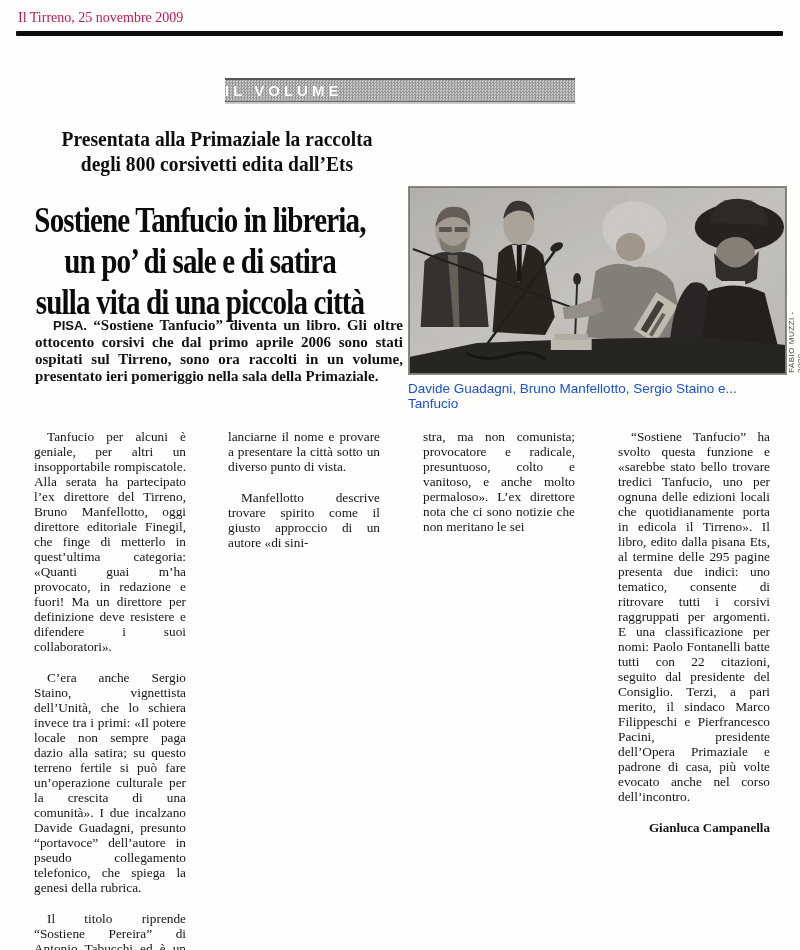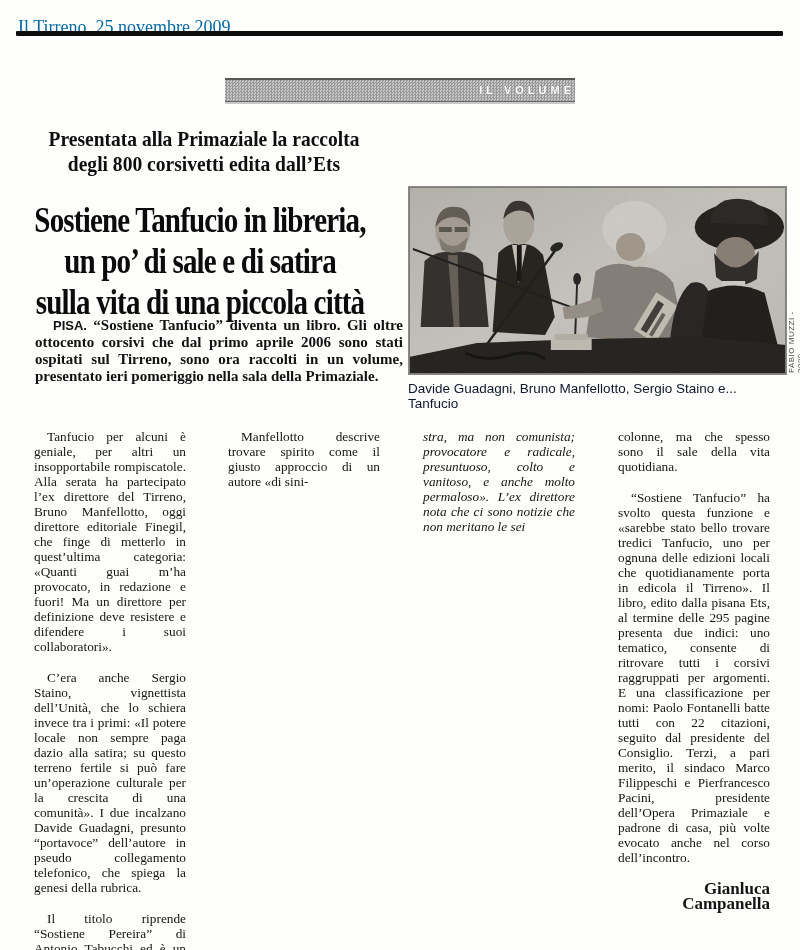--- a/index.html
+++ b/index.html
@@ -2,37 +2,37 @@
 <html lang="it"><head>
 <meta charset="utf-8">
 <style>
   html,body{margin:0;padding:0;background:#e9e9e6;}
   .page{
     position:relative;width:800px;height:950px;margin:0 auto;
     background:#fefefc;overflow:hidden;color:#111;
     font-family:"Liberation Serif",serif;
   }
   
-  .masthead{position:absolute;left:18px;top:17px;font-size:18px;color:#0369a1;}
+  .masthead{position:absolute;left:18px;top:10px;font-size:14px;color:#be185d;}
   .top-rule{position:absolute;left:16px;top:31px;width:767px;height:5px;background:#0d0d0d;border-radius:1px;}
   
   .banner{
     position:absolute;left:225px;top:78px;width:350px;height:21px;
     background:repeating-conic-gradient(#989898 0% 25%, #c7c7c7 0% 50%);
     background-size:3px 3px;
     border-top:2px solid #555;border-bottom:1px solid #666;
     box-shadow:0 2px 0 #c9c9c9;
   }
   .banner-label{
     color:#fff;font-family:"Liberation Sans",sans-serif;font-weight:bold;
-    font-size:11px;letter-spacing:4px;text-align:right;line-height:21px;
+    font-size:15px;letter-spacing:4px;text-align:left;line-height:21px;
     text-shadow:0 0 1px #777;
   }
   
-  .kicker{position:absolute;left:4px;top:127px;width:400px;}
+  .kicker{position:absolute;left:17px;top:127px;width:400px;}
   .kick-line{white-space:nowrap;text-align:center;font-weight:700;font-size:21px;
     line-height:25px;transform:scaleX(0.93);transform-origin:50% 50%;color:#0e0e0e;}
   
   .headline{position:absolute;left:0px;top:200px;width:400px;}
   .hl-line{white-space:nowrap;text-align:center;font-weight:700;font-size:35px;
     letter-spacing:-1px;line-height:41px;transform:scaleX(0.83);transform-origin:50% 50%;color:#0b0b0b;}
   
   .lead{position:absolute;left:35px;top:317px;width:368px;
     font-weight:700;font-size:15px;line-height:17px;text-align:justify;color:#121212;}
   .lead .dateline{font-family:"Liberation Sans",sans-serif;font-size:13px;font-weight:700;}
@@ -40,28 +40,28 @@
   
   .photo{position:absolute;left:408px;top:186px;width:377px;height:187px;
     border:1px solid #8a8a86;background:#d8d5d0;}
   .photo svg{display:block;width:100%;height:100%;}
   .photo-credit{
     position:absolute;left:787px;top:293px;height:80px;
     writing-mode:vertical-rl;transform:rotate(180deg);
     font-family:"Liberation Sans",sans-serif;font-size:8px;color:#4a4a4a;letter-spacing:.5px;
   }
   .caption{position:absolute;left:408px;top:381px;width:380px;
-    font-family:"Liberation Sans",sans-serif;font-size:13.5px;color:#0f172a;}
+    font-family:"Liberation Sans",sans-serif;font-size:13.5px;color:#1d4ed8;}
   
   .col{position:absolute;top:413px;width:184px;font-size:13.3px;line-height:15px;
     text-align:justify;color:#141414;hyphens:auto;-webkit-hyphens:auto;}
   .col p{margin:16px;}
   .col p.indent{text-indent:13px;}
-  .col1{left:18px;}  .col2{left:212px;}  .col3{left:407px;font-style:italic;}  .col4{left:602px;}
-  .byline{font-weight:700;text-align:right;font-size:17px;margin-top:1px;}
+  .col1{left:18px;}  .col2{left:212px;}  .col3{left:407px;}  .col4{left:602px;}
+  .byline{font-weight:700;text-align:right;font-size:13px;margin-top:1px;}
 </style>
 </head>
 <body>
 
 <div class="page">
 
   <div class="masthead">Il Tirreno, 25 novembre 2009</div>
   <div class="top-rule"></div>
 
   <div class="banner">
@@ -151,26 +151,26 @@
   <div class="photo-credit">FABIO MUZZI - 2009</div>
   <div class="caption">Davide Guadagni, Bruno Manfellotto, Sergio Staino e... Tanfucio</div>
 
   <div class="col col1">
     <p class="indent">Tanfucio per alcuni è geniale, per altri un insopportabile rompiscatole. Alla serata ha partecipato l’ex direttore del Tirreno, Bruno Manfellotto, oggi direttore editoriale Finegil, che finge di metterlo in quest’ultima categoria: «Quanti guai m’ha provocato, in redazione e fuori! Ma un direttore per definizione deve resistere e difendere i suoi collaboratori».</p>
     <p class="indent">C’era anche Sergio Staino, vignettista dell’Unità, che lo schiera invece tra i primi: «Il potere locale non sempre paga dazio alla satira; su questo terreno fertile si può fare un’operazione culturale per la crescita di una comunità». I due incalzano Davide Guadagni, presunto “portavoce” dell’autore in pseudo collegamento telefonico, che spiega la genesi della rubrica.</p>
     <p class="indent">Il titolo riprende “Sostiene Pereira” di Antonio Tabucchi ed è un omaggio a Neri Tanfucio, anagramma con cui si firmava Renato Fucini, radicale esponente del vernacolo pisano. L’intento è ri-</p>
   </div>
 
   <div class="col col2">
+    <p>lanciarne il nome e provare a presentare la città sotto un diverso punto di vista.</p>
     <p class="indent">Manfellotto descrive trovare spirito come il giusto approccio di un autore «di sini-</p>
   </div>
 
   <div class="col col3">
     <p>stra, ma non comunista; provocatore e radicale, presuntuoso, colto e vanitoso, e anche molto permaloso». L’ex direttore nota che ci sono notizie che non meritano le sei</p>
   </div>
 
   <div class="col col4">
-    <p>colonne, ma che spesso sono il sale della vita quotidiana.</p>
     <p class="indent">“Sostiene Tanfucio” ha svolto questa funzione e «sarebbe stato bello trovare tredici Tanfucio, uno per ognuna delle edizioni locali che quotidianamente porta in edicola il Tirreno». Il libro, edito dalla pisana Ets, al termine delle 295 pagine presenta due indici: uno tematico, consente di ritrovare tutti i corsivi raggruppati per argomenti. E una classificazione per nomi: Paolo Fontanelli batte tutti con 22 citazioni, seguito dal presidente del Consiglio. Terzi, a pari merito, il sindaco Marco Filippeschi e Pierfrancesco Pacini, presidente dell’Opera Primaziale e padrone di casa, più volte evocato anche nel corso dell’incontro.</p>
     <p class="byline">Gianluca Campanella</p>
   </div>
 
 </div>
 
 </body></html>

